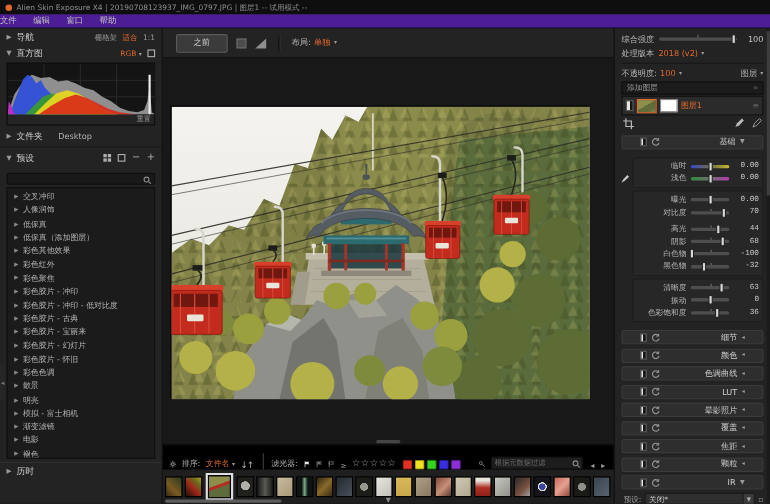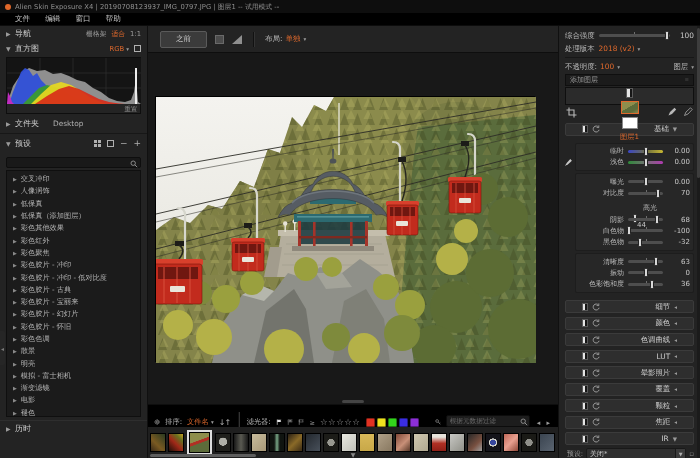--- a/index.html
+++ b/index.html
@@ -2,21 +2,21 @@
 <html><head>
 <meta charset="utf-8">
 <style>
   * { margin:0; padding:0; box-sizing:border-box; }
   html,body { width:700px; height:458px; overflow:hidden; }
   body { background:#1d1d1d; font-family:"DejaVu Sans","Liberation Sans",sans-serif; color:#c6c6c6; position:relative; }
 
   
   .titlebar { height:13px; background:#0e0e0e; display:flex; align-items:center; padding-left:5px; font-size:6.8px; color:#8f8f8f; }
   .appdot { width:6px; height:6px; border-radius:50%; background:#e0682a; margin-right:4px; flex:none; }
-  .menubar { height:13px; background:#000000; display:flex; align-items:center; gap:15px; padding-left:15px; font-size:7.6px; color:#c2c2c2; border-bottom:1px solid #0c0c0c; }
+  .menubar { height:13px; background:#4c1d95; display:flex; align-items:center; gap:15px; padding-left:0; font-size:7.6px; color:#c2c2c2; border-bottom:1px solid #0c0c0c; }
   .menubar span { cursor:default; }
 
   .cols { display:flex; height:432px; }
 
   
   .left { width:148px; background:#232323; border-right:1px solid #101010; position:relative; flex:none; }
   .prow { display:flex; align-items:center; height:15px; padding:0 6px; font-size:8px; color:#c6c6c6; }
   .prow .caret { font-size:6px; color:#9a9a9a; width:9px; flex:none; }
   .prow .ptitle { font-weight:normal; color:#cfcfcf; }
   .rt { margin-left:auto; display:flex; align-items:center; gap:5px; font-size:6.8px; color:#9a9a9a; }
@@ -80,36 +80,36 @@
   .right { width:142px; background:#232323; border-left:1px solid #101010; position:relative; flex:none; padding:3px 6px 0 6px; font-size:7.4px; }
   .rrow { display:flex; align-items:center; gap:4px; height:13px; color:#b8b8b8; }
   .strack { position:relative; height:3px; background:#4e4e4e; border-radius:2px; flex:1; }
   .strack::before { content:''; position:absolute; left:50%; top:-2px; width:1px; height:2px; background:#6e6e6e; }
   .sthumb { position:absolute; top:-3px; width:4px; height:9px; background:#d8d8d8; border:1px solid #222; border-radius:1.5px; transform:translateX(-50%); }
   .rval { width:20px; text-align:right; color:#c8c8c8; }
   .spread { justify-content:space-between; }
   .inline { display:flex; align-items:center; gap:3px; }
   .addlayer { height:12px; background:#1b1b1b; border:1px solid #0f0f0f; display:flex; align-items:center; padding:0 4px; color:#9a9a9a; font-size:7px; margin:1px 0;font-family:Liberation Serif, serif; }
   .mini-lines { margin-left:auto; color:#6a6a6a; font-size:7px; }
-  .layerrow { height:18px; background:#2b2b2b; border:1px solid #0f0f0f; display:flex; align-items:center; gap:3px; padding:0 3px;flex-direction:column; }
+  .layerrow { height:18px; background:#2b2b2b; border:1px solid #0f0f0f; display:flex; align-items:center; gap:3px; padding:0 3px; }
   .icon-half { width:7px; height:10px; background:linear-gradient(90deg,#e6e6e6 50%,#161616 50%); border:1px solid #5a5a5a; flex:none; }
   .lthumb { width:18px; height:13px; border:1px solid #e0692c; background:linear-gradient(150deg,#8e8e4c 0 45%,#5d6c3a 46% 75%,#8a8a4e); flex:none; }
   .lmask { width:16px; height:12px; background:#fff; border:1px solid #8a8a8a; flex:none; }
   .toolsrow { height:14px; display:flex; align-items:center; gap:6px; padding:1px 1px; }
   .shead { height:13px; background:#2e2e2e; border:1px solid #3b3b3b; border-radius:2px; display:flex; align-items:center; padding:0 16px; margin-top:3.5px; gap:4px; }
   .shead .stitle { margin-left:auto; color:#cfcfcf; font-size:7.4px; }
   .shead .scaret { color:#9a9a9a; font-size:5.5px; }
-  .basicbody { position:relative; padding:1px 0 2px 0; }
+  .basicbody { position:relative; padding:1px 0 2px 0;font-family:Liberation Mono, monospace; }
   .btabs { display:flex; justify-content:center; gap:10px; font-size:7.2px; color:#b8b8b8; padding:2px 0; }
   .btabs .tab.active { color:#e0692c; }
   .grp { background:#272727; border:1px solid #1d1d1d; border-radius:2px; margin:2px 0 2px 10px; padding:2px 3px; }
   .srow { display:flex; align-items:center; height:11.3px; gap:4px; font-size:7px; }
   .srow .slabel { width:45px; text-align:right; color:#b8b8b8; white-space:nowrap; }
   .srow .sval { width:23px; text-align:right; color:#c8c8c8; }
-  .grp-tone .srow:nth-child(3) { margin-top:4px;flex-direction:column; }
+  .grp-tone .srow:nth-child(3) { margin-top:4px; }
   .brush { position:absolute; left:-1px; top:22px; }
   .irbody { display:flex; align-items:center; gap:3px; padding:3px 0 1px 2px; }
   .irsel { flex:1; height:11px; background:#2f2f2f; border:1px solid #191919; border-radius:2px; display:flex; align-items:center; font-size:6.9px; color:#c8c8c8; }
   .irsel .val { padding-left:3px; flex:1; }
   .irsel .dd { width:10px; align-self:stretch; background:#3c3c3c; border-left:1px solid #191919; display:flex; align-items:center; justify-content:center; color:#b0b0b0; font-size:5px; }
   .irmini { color:#8a8a8a; font-size:7px; }
   .rscroll { position:absolute; right:0; top:0; bottom:0; width:3px; background:#1b1b1b; }
   .rscroll .rthumb { position:absolute; top:2px; width:3px; height:150px; background:#3d3d3d; border-radius:2px; }
 </style>
 </head>
@@ -731,30 +731,30 @@
         </svg>
         <span class="stitle">覆盖</span>
         <span class="scaret">◂</span>
       </div>
         <div class="shead">
         <span class="icon-half" style="height:8px;width:6px"></span>
         <svg width="8" height="8" viewBox="0 0 8 8">
           <path d="M6.6,2.2 A3,3 0 1 0 7.1,4.8" fill="none" stroke="#9a9a9a" stroke-width="1"></path>
           <path d="M6.8,0.4 L6.8,2.6 L4.6,2.5" fill="none" stroke="#9a9a9a" stroke-width="0.9"></path>
         </svg>
-        <span class="stitle">颗粒</span>
+        <span class="stitle">焦距</span>
         <span class="scaret">◂</span>
       </div>
         <div class="shead">
         <span class="icon-half" style="height:8px;width:6px"></span>
         <svg width="8" height="8" viewBox="0 0 8 8">
           <path d="M6.6,2.2 A3,3 0 1 0 7.1,4.8" fill="none" stroke="#9a9a9a" stroke-width="1"></path>
           <path d="M6.8,0.4 L6.8,2.6 L4.6,2.5" fill="none" stroke="#9a9a9a" stroke-width="0.9"></path>
         </svg>
-        <span class="stitle">焦距</span>
+        <span class="stitle">颗粒</span>
         <span class="scaret">◂</span>
       </div>
       </div>
 
     <div class="shead">
       <span class="icon-half" style="height:8px;width:6px"></span>
       <svg width="8" height="8" viewBox="0 0 8 8">
         <path d="M6.6,2.2 A3,3 0 1 0 7.1,4.8" fill="none" stroke="#9a9a9a" stroke-width="1"></path>
         <path d="M6.8,0.4 L6.8,2.6 L4.6,2.5" fill="none" stroke="#9a9a9a" stroke-width="0.9"></path>
       </svg>

